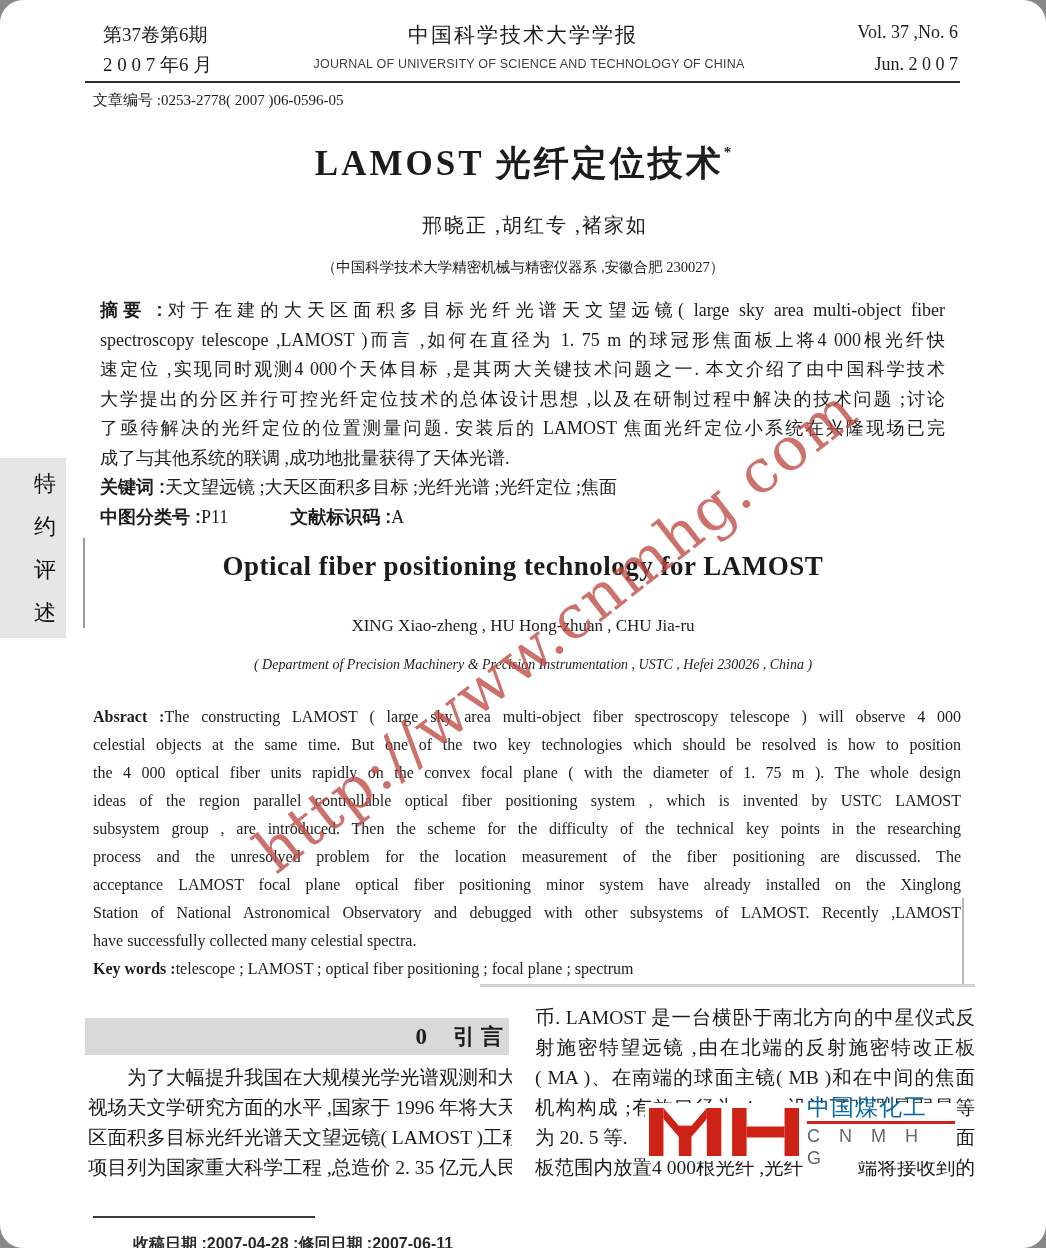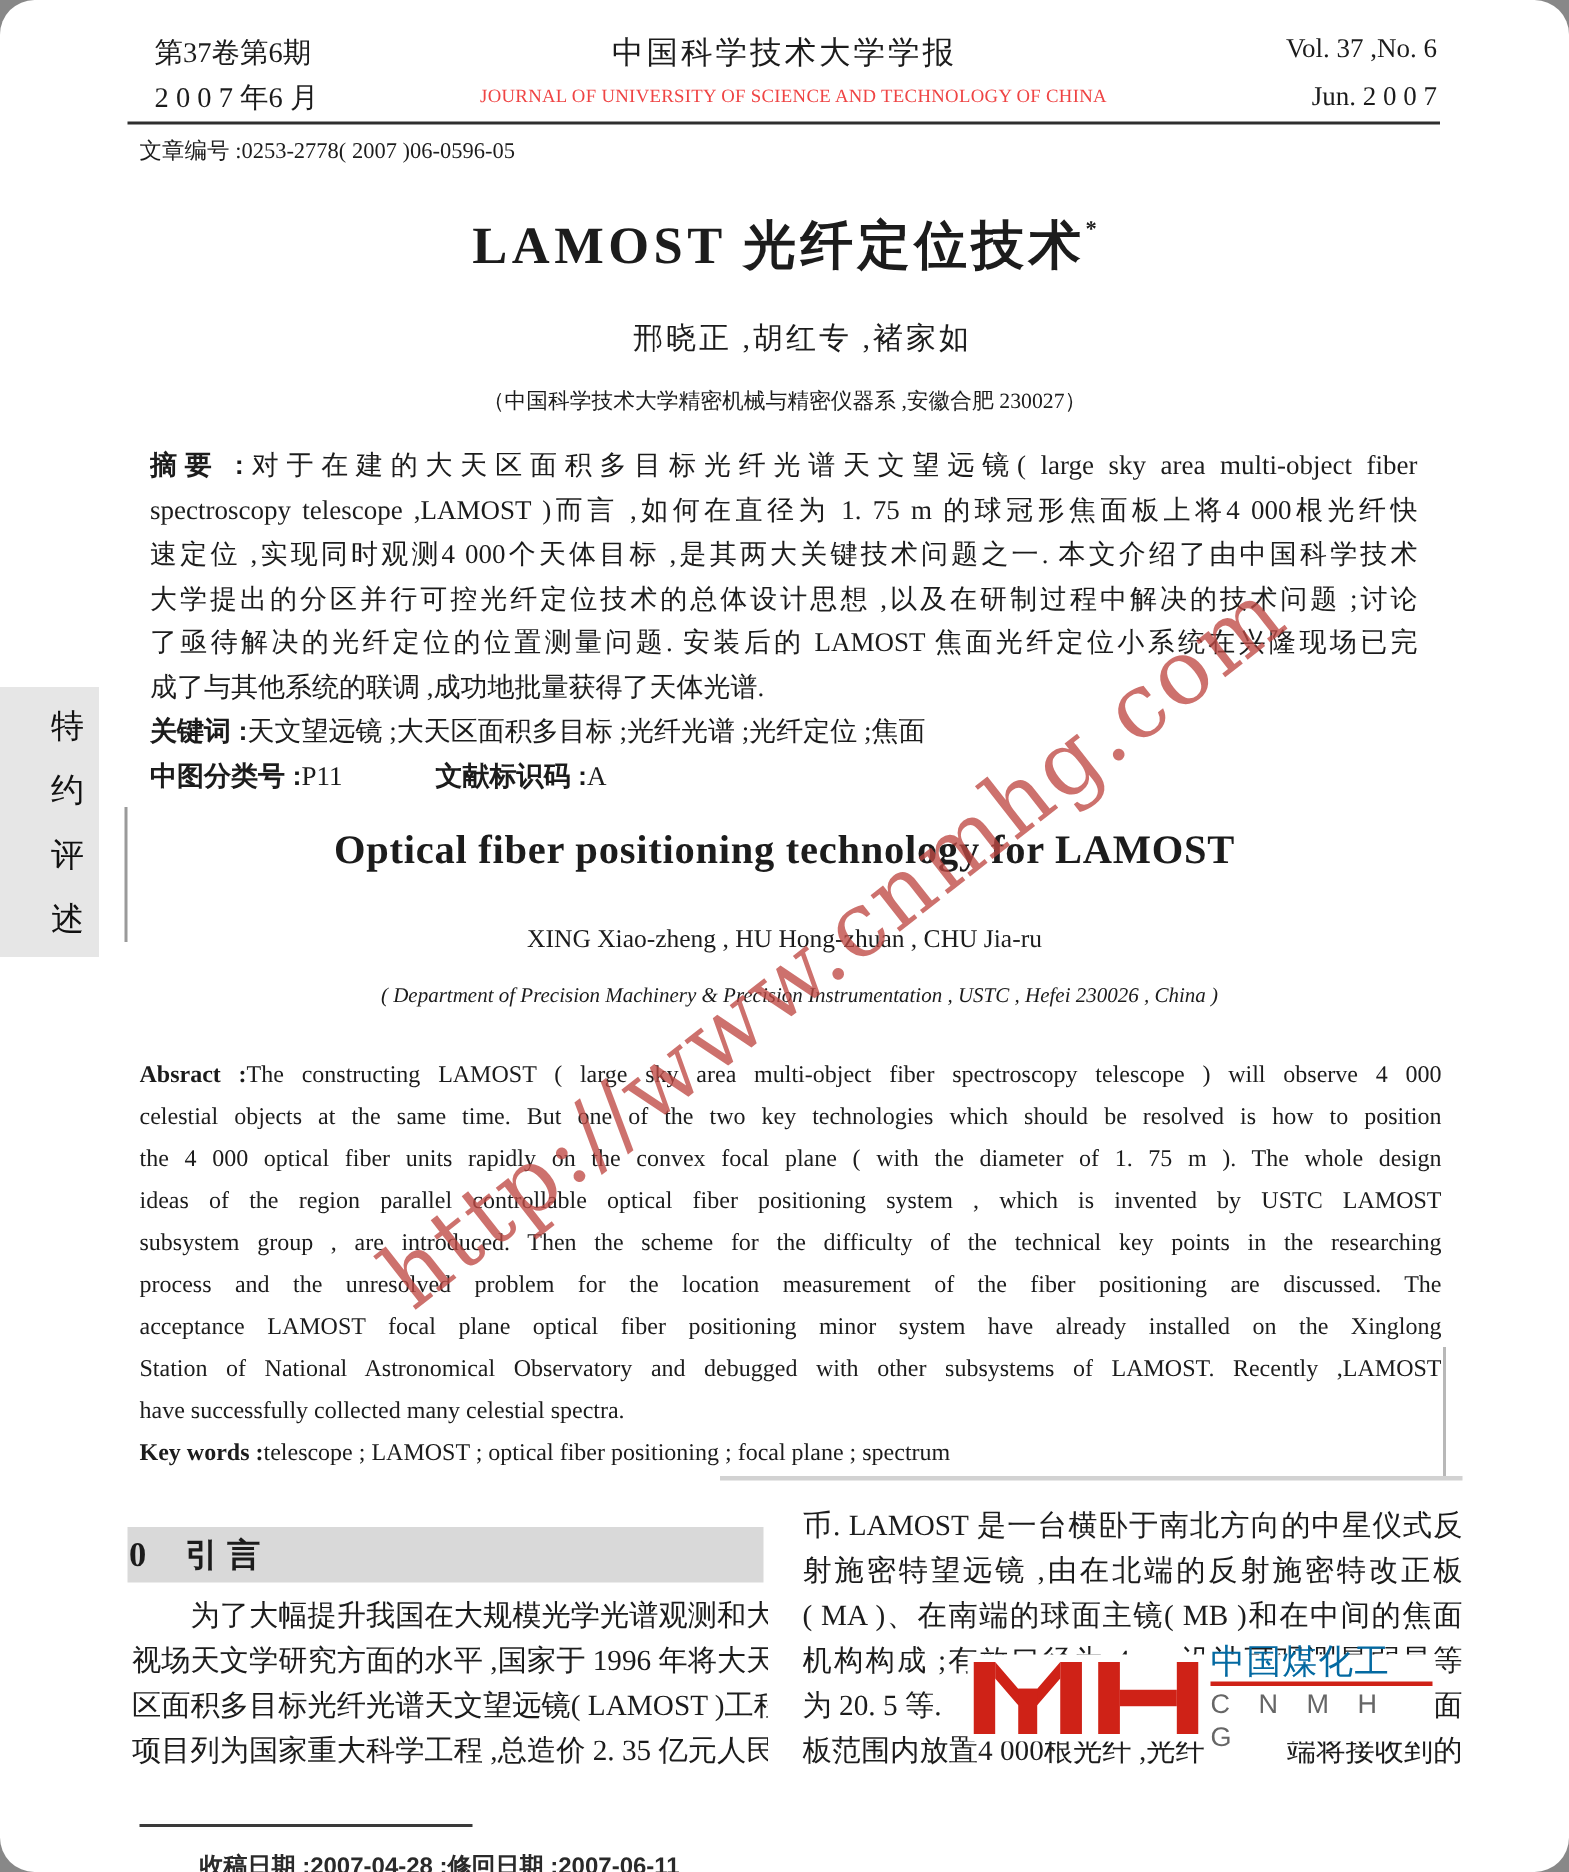--- a/index.html
+++ b/index.html
@@ -9,21 +9,21 @@
     background:#ffffff; overflow:hidden;
     font-family:"Liberation Serif","DejaVu Serif",serif; color:#1c1c1c;border-radius:23px;
   }
   .abs { position:absolute; }
 
   
   .hdr-cn-left1 { left:103px; top:22px; font-size:19px; }
   .hdr-cn-left2 { left:103px; top:52px; font-size:19px; }
   .hdr-center1 { left:0; right:0; top:21px; text-align:center; font-size:21px; letter-spacing:2px; }
   .hdr-center2 { left:12px; right:0; top:57px; text-align:center; font-size:12.5px;
-                 font-family:Liberation Serif, serif; color:#ef4444; letter-spacing:.2px; }
+                 font-family:Liberation Sans, sans-serif; color:#404040; letter-spacing:.2px; }
   .hdr-right1 { right:88px; top:22px; font-size:18px; }
   .hdr-right2 { right:88px; top:54px; font-size:18px; }
   .hdr-rule { left:85px; right:86px; top:81px; height:2px; background:#2e2e2e; }
   .article-no { left:93px; top:91px; font-size:15px; }
 
   
   .title-cn { left:0; right:0; top:140px; text-align:center; font-size:35px; font-weight:bold; letter-spacing:3px; }
   .title-cn sup { font-size:15px; vertical-align:18px; letter-spacing:0; }
   .authors-cn { left:0; right:0; top:212px; text-align:center; font-size:20px; letter-spacing:2px;padding-left:24px; }
   .affil-cn { left:0; right:0; top:258px; text-align:center; font-size:14.5px; }
@@ -52,21 +52,21 @@
   .enabs .line { height:28px; overflow:hidden; text-align:justify; text-align-last:justify; }
   .enabs .line.no-just { text-align:left; text-align-last:left; }
   .lbl-bold { font-weight:bold; }
 
   
   .artifact-vline-right { left:962px; top:898px; width:2px; height:88px; background:#b8b8b8; }
   .artifact-hline { left:480px; top:984px; width:495px; height:3px; background:#d2d2d2; }
 
   
   .sec-head { left:85px; top:1018px; width:424px; height:37px; background:#d9d9d9;
-              line-height:37px; padding-left:1px; }
+              line-height:37px; padding-left:1px;text-align:right; }
   .sec-num { font-size:23px; font-weight:bold; }
   .sec-title { font-size:22px; font-weight:bold; margin-left:26px;
                font-family:"Liberation Sans","DejaVu Sans",sans-serif; letter-spacing:6px; }
   .col { font-size:19.5px; line-height:30px; }
   .col .line { height:30px; overflow:hidden; text-align:justify; text-align-last:justify; white-space:nowrap; }
   .col-left { left:88px; top:1063px; width:424px; }
   .col-right { left:535px; top:1003px; width:440px; }
   .split-line { display:flex; justify-content:space-between; height:30px; overflow:hidden; }
 
   

